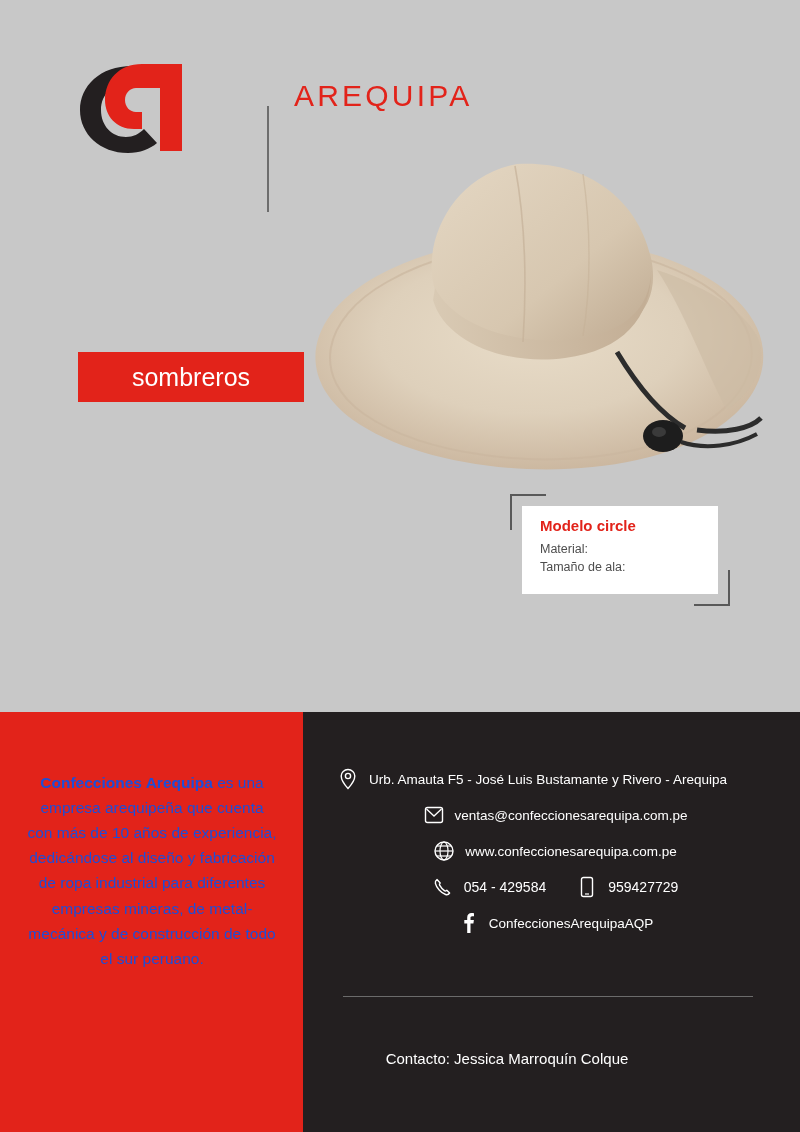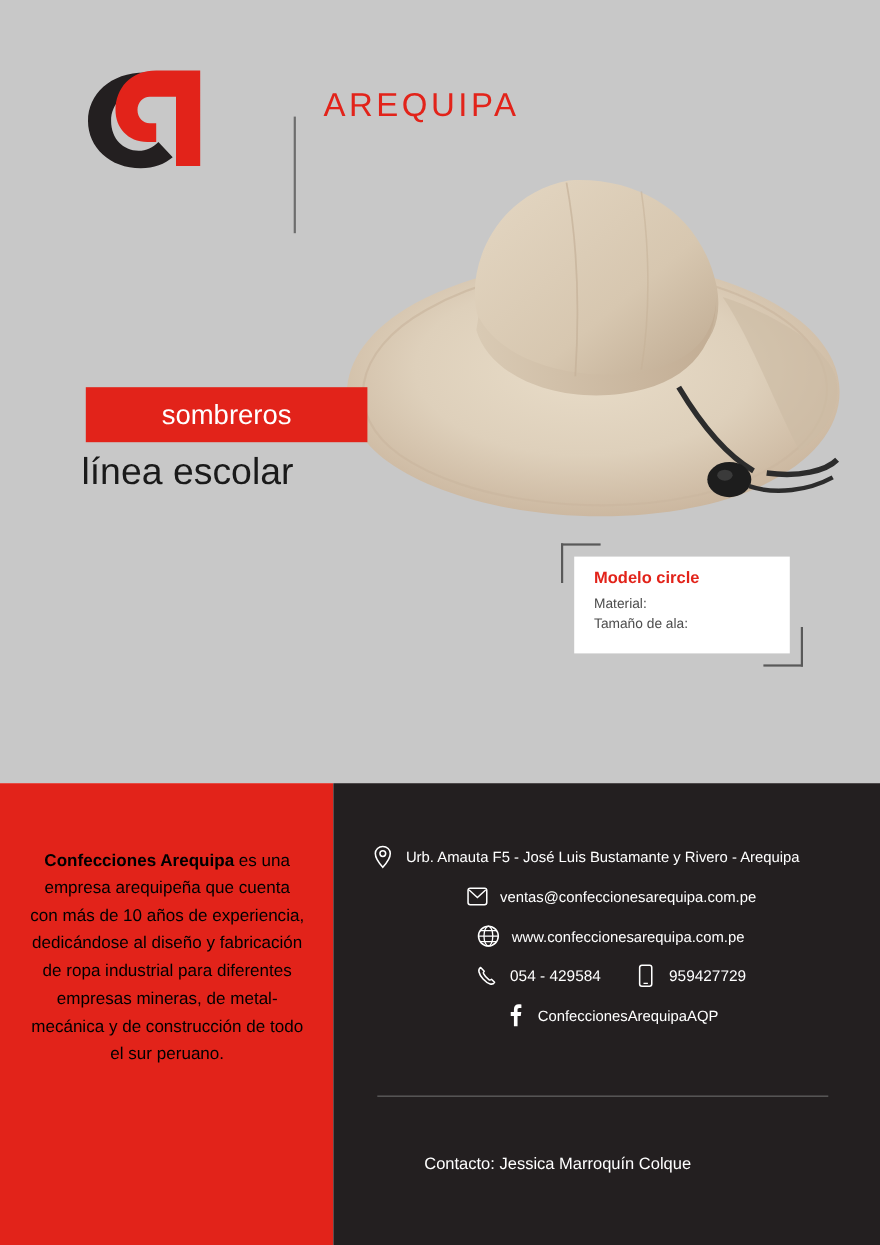--- a/index.html
+++ b/index.html
@@ -62,21 +62,21 @@
   .hat-wrap {
     position: absolute;
     left: 265px; top: 120px;
     width: 520px; height: 390px;
   }
 
   
   .tag-red {
     position: absolute;
     left: 78px; top: 352px;
-    width: 256px; height: 50px;
+    width: 226px; height: 50px;
     background: #e2231a;
     display: flex;
     align-items: center;
     justify-content: center;
   }
   .tag-red span {
     color: #ffffff;
     font-size: 25px;
     font-weight: 400;
   }
@@ -134,21 +134,21 @@
     left: 303px; top: 712px;
     width: 497px; height: 420px;
     background: #231f20;
   }
 
   .about {
     position: absolute;
     left: 26px; top: 770px;
     width: 252px;
     text-align: center;
-    color: #000000;
+    color: #1d4ed8;
     font-size: 15.5px;
     line-height: 1.62;
   }
   .about b { font-weight: bold; }
 
   
   .contact {
     position: absolute;
     left: 333px; top: 768px;
     width: 440px;
@@ -250,21 +250,20 @@
       <path d="M432 310 C462 314 486 308 496 298" fill="none" stroke="#2c2c2c" stroke-width="5"></path>
       <ellipse cx="398" cy="316" rx="20" ry="16" fill="#1d1d1d"></ellipse>
       <ellipse cx="394" cy="312" rx="7" ry="5" fill="#3a3a3a"></ellipse>
       <path d="M416 322 C440 330 470 326 492 314" fill="none" stroke="#2c2c2c" stroke-width="4"></path>
     </svg>
   </div>
 
   <div class="tag-red">
     <span>sombreros</span>
   </div>
-  <div class="tag-sub">línea escolar</div>
 
   <div class="bracket-tl"></div>
   <div class="bracket-br"></div>
   <div class="model-card">
     <div class="model-title">Modelo circle</div>
     <div class="model-line">Material:</div>
     <div class="model-line">Tamaño de ala:</div>
   </div>
 
   <div class="band-red"></div>

